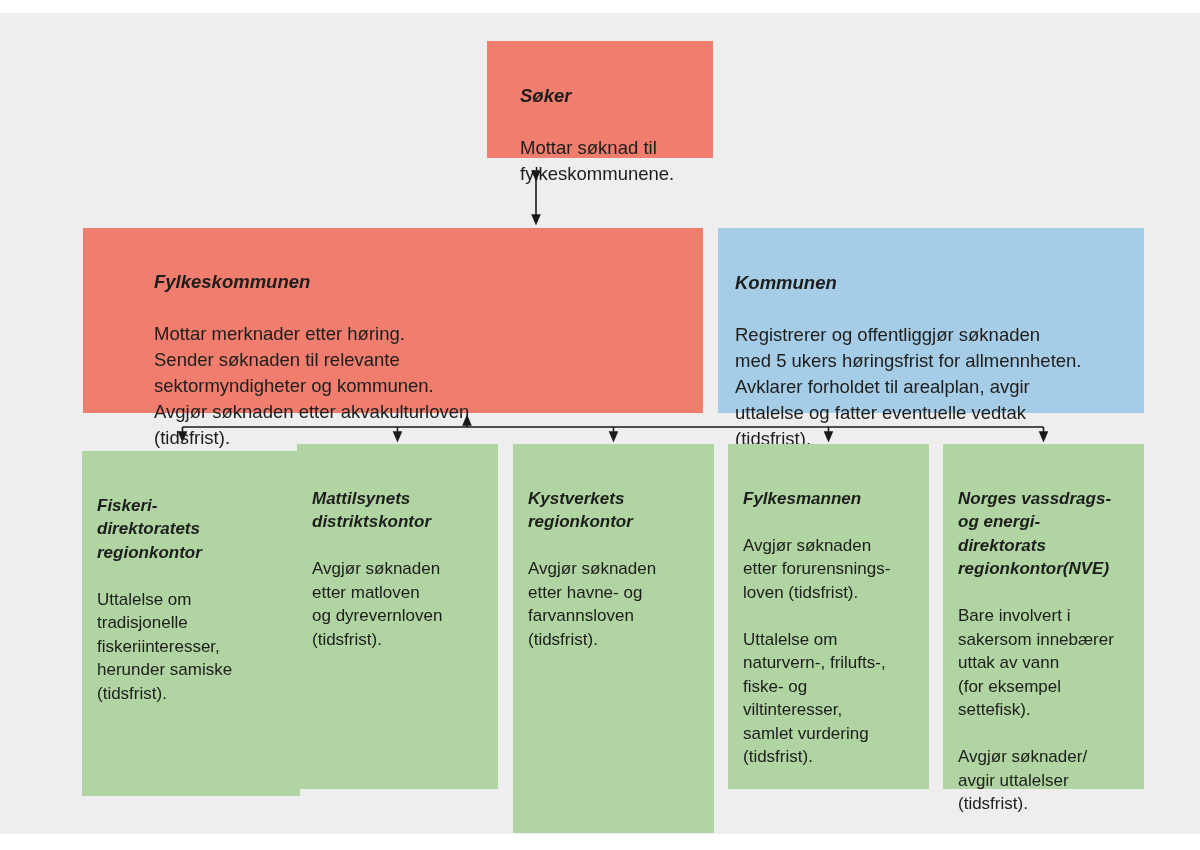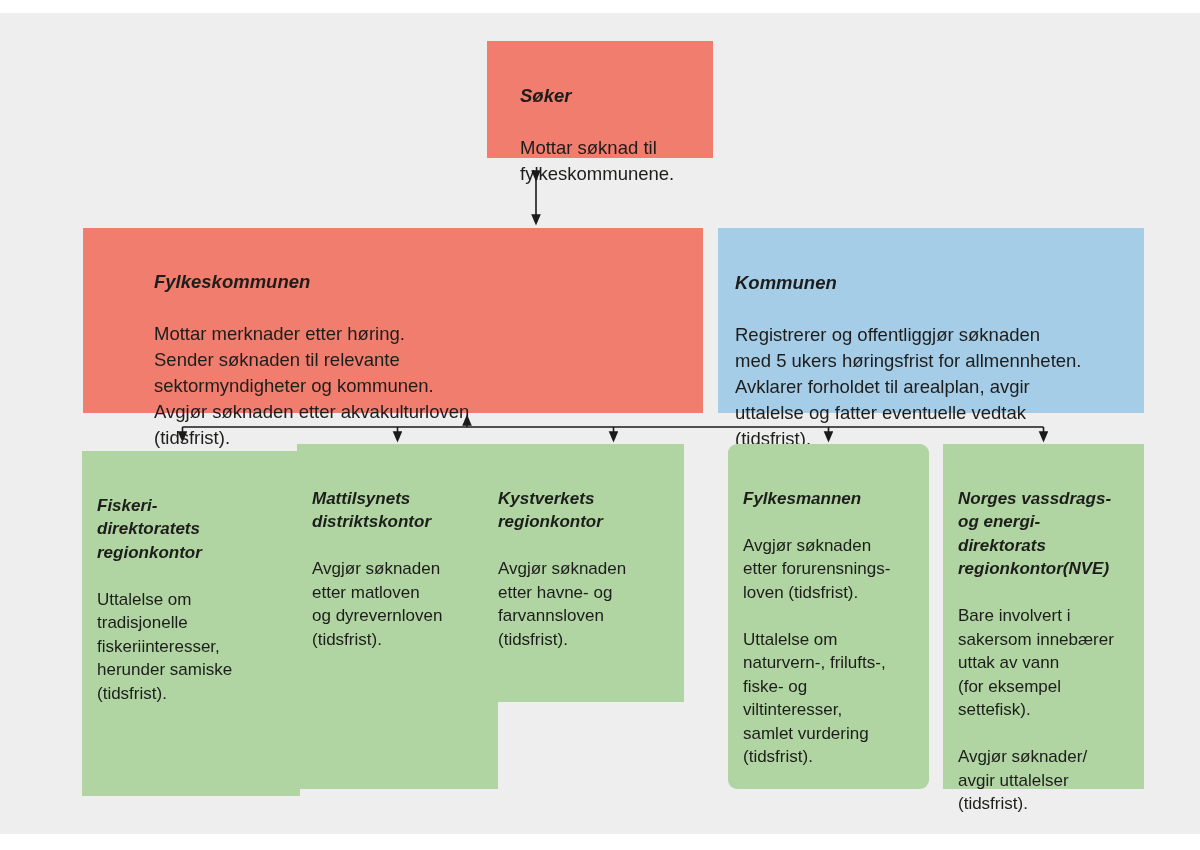--- a/index.html
+++ b/index.html
@@ -76,30 +76,30 @@
 
   <div class="box green small" style="left:297px;top:444px;width:201px;height:345px;padding:19px 8px 0 15px;">
     <div class="title">Mattilsynets
 distriktskontor</div>
     <div class="body">Avgjør søknaden
 etter matloven
 og dyrevernloven
 (tidsfrist).</div>
   </div>
 
-  <div class="box green small" style="left:483px;top:444px;width:201px;height:258px;padding:19px 8px 12px 15px;">
+  <div class="box green small" style="left:513px;top:444px;width:201px;height:389px;padding:19px 8px 12px 15px;">
     <div class="title">Kystverkets
 regionkontor</div>
     <div class="body">Avgjør søknaden
 etter havne- og
 farvannsloven
 (tidsfrist).</div>
   </div>
 
-  <div class="box green small" style="left:728px;top:444px;width:201px;height:345px;padding:19px 0 0 15px;border-radius:9px;">
+  <div class="box green small" style="left:728px;top:444px;width:201px;height:345px;padding:19px 0 0 15px;">
     <div class="title">Fylkesmannen</div>
     <div class="body">Avgjør søknaden
 etter forurensnings-
 loven (tidsfrist).
 
 Uttalelse om
 naturvern-, frilufts-,
 fiske- og
 viltinteresser,
 samlet vurdering

